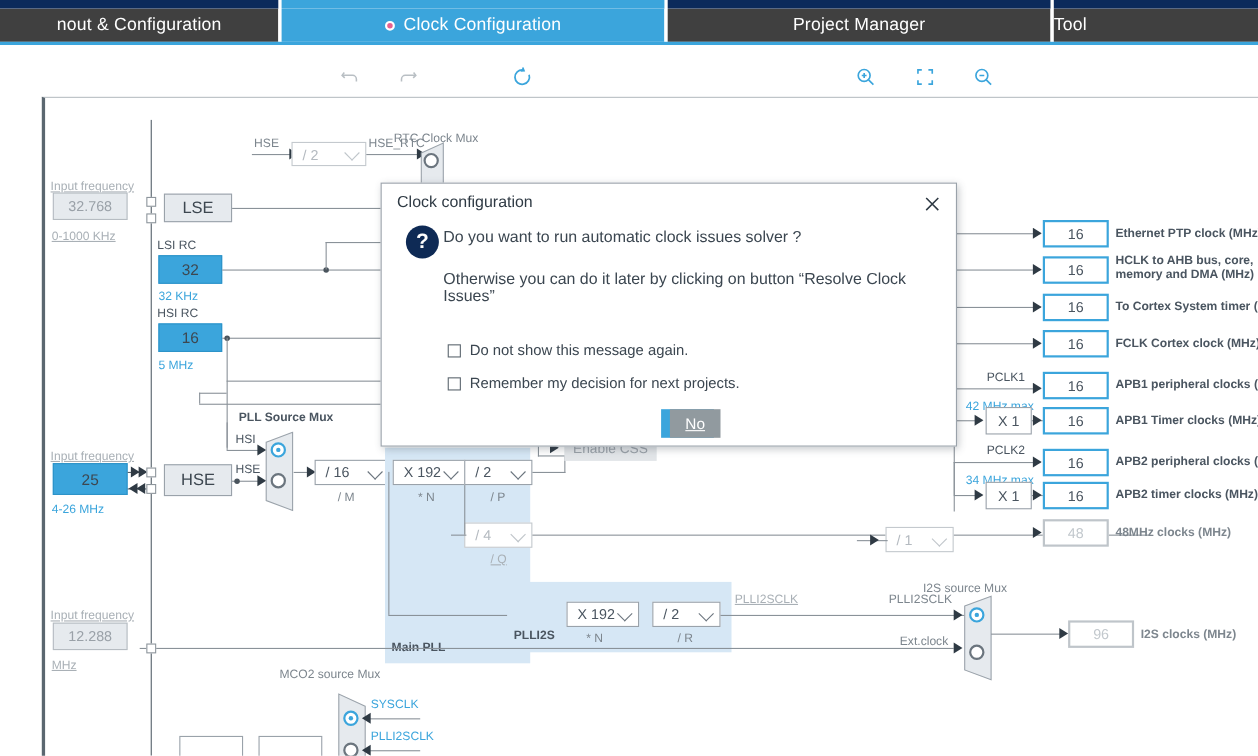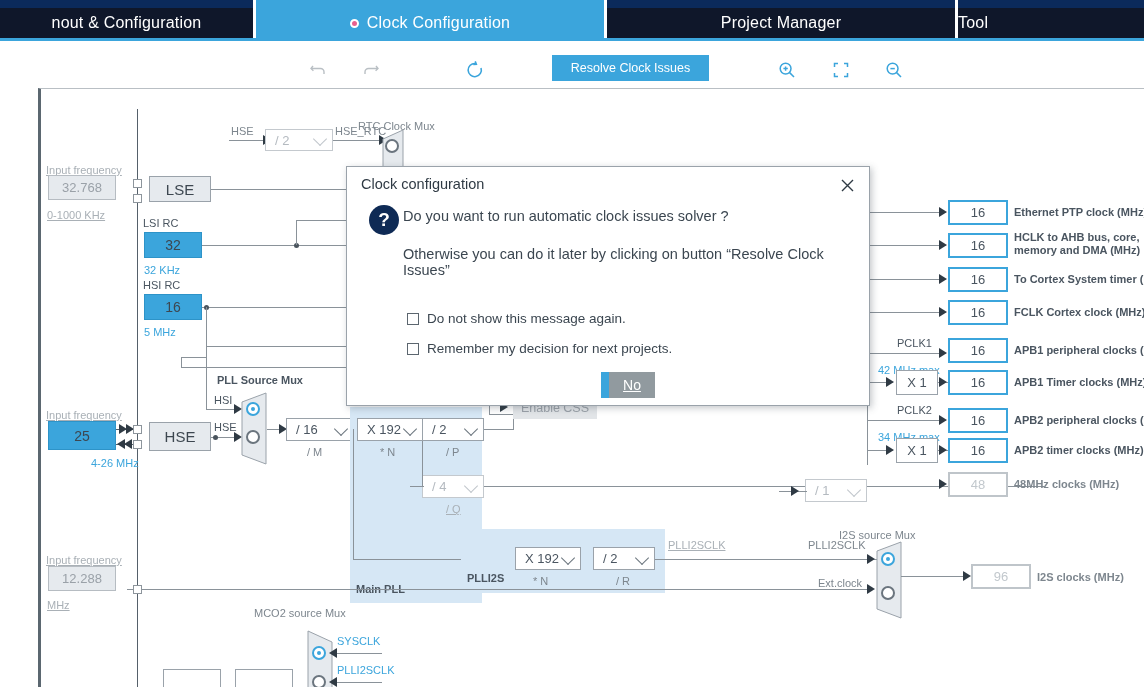--- a/index.html
+++ b/index.html
@@ -12,21 +12,21 @@
   #root{position:relative;width:1144px;height:687px;overflow:hidden;}
 
   
   .topstrip{position:absolute;left:0;top:0;width:1144px;height:8px;background:#ffffff;}
   .topstrip .seg-dark{position:absolute;top:0;height:8px;background:#0b2a5b;}
   .topstrip .seg-blue{position:absolute;top:0;height:8px;background:#3ba5dc;}
 
   .tabbar{position:absolute;left:0;top:8px;width:1144px;height:30px;background:#ffffff;}
   .tab{position:absolute;top:0;height:30px;display:flex;align-items:center;justify-content:center;
        color:#ffffff;font-size:16px;letter-spacing:.2px;white-space:nowrap;box-sizing:border-box;}
-  .tab.dark{background:#0f172a;}
+  .tab.dark{background:#404040;}
   .tab.active{background:#3ba5dc;}
   .tab .dot{display:inline-block;width:9px;height:9px;border-radius:50%;
             background:#e8608f;border:2px solid #ffffff;box-sizing:border-box;margin-right:8px;position:relative;top:0px;}
   .tabgap{position:absolute;top:0;height:30px;width:3px;background:#ffffff;}
   .underline{position:absolute;left:0;top:38px;width:1144px;height:3px;background:#3ba5dc;}
 
   
   .toolbar{position:absolute;left:0;top:41px;width:1144px;height:47px;background:#ffffff;}
   .tb-icon{position:absolute;top:57px;width:26px;height:26px;display:flex;align-items:center;justify-content:center;}
   .tb-icon svg{display:block;}
@@ -153,23 +153,20 @@
         <path d="M16.7 8.5 H7.5 a3.5 3.5 0 0 0 -3.5 3.5 v2"></path>
     </svg>
   </div>
   <div class="tb-icon" style="left:462px;">
     <svg width="22" height="22" viewBox="0 0 22 22" fill="none" stroke="#3ba5dc" stroke-width="1.6">
       <path d="M17 9 A6.6 6.6 0 1 1 11.4 4.5"></path>
         <path d="M11.2 2.4 L12.3 5.2 L9.3 5.4"></path>
     </svg>
   </div>
 
-  <div class="resolve-btn">
-    <span>Resolve Clock Issues</span>
-  </div>
 
   <div class="tb-icon" style="left:774px;">
     <svg width="20" height="20" viewBox="0 0 20 20" fill="none" stroke="#3ba5dc" stroke-width="1.5">
       <circle cx="8.6" cy="8.6" r="5.4"></circle>
         <path d="M12.6 12.6 L17 17"></path>
         <path d="M6.4 8.6 H10.8 M8.6 6.4 V10.8"></path>
     </svg>
   </div>
   <div class="tb-icon" style="left:828px;">
     <svg width="20" height="20" viewBox="0 0 20 20" fill="none" stroke="#3ba5dc" stroke-width="1.5">
@@ -248,21 +245,21 @@
       <div class="wire h" style="left:140px;top:268px;width:25px;"></div>
 
       <div class="wire v" style="left:165px;top:295px;height:25px;"></div>
       <div class="wire h" style="left:165px;top:320px;width:31px;"></div>
       <div class="arrow" style="left:193px;top:315px;"></div>
 
       <div class="lbl dim" style="left:5px;top:320px;">Input frequency</div>
       <div class="box-src" style="left:7px;top:332px;width:68px;height:29px;">
         <span>25</span>
       </div>
-      <div class="lbl blue" style="left:6px;top:368px;margin-left:44px;">4-26 MHz</div>
+      <div class="lbl blue" style="left:6px;top:368px;">4-26 MHz</div>
 
       <div class="wire h dark" style="left:75px;top:340px;width:20px;"></div>
       <div class="arrow" style="left:78px;top:335px;"></div>
       <div class="arrow" style="left:85px;top:335px;"></div>
       <div class="port" style="left:92px;top:336px;"></div>
       <div class="wire h dark" style="left:75px;top:355px;width:20px;"></div>
       <div class="arrow lft" style="left:76px;top:350px;"></div>
       <div class="arrow lft" style="left:83px;top:350px;"></div>
       <div class="port" style="left:92px;top:351px;"></div>
 

